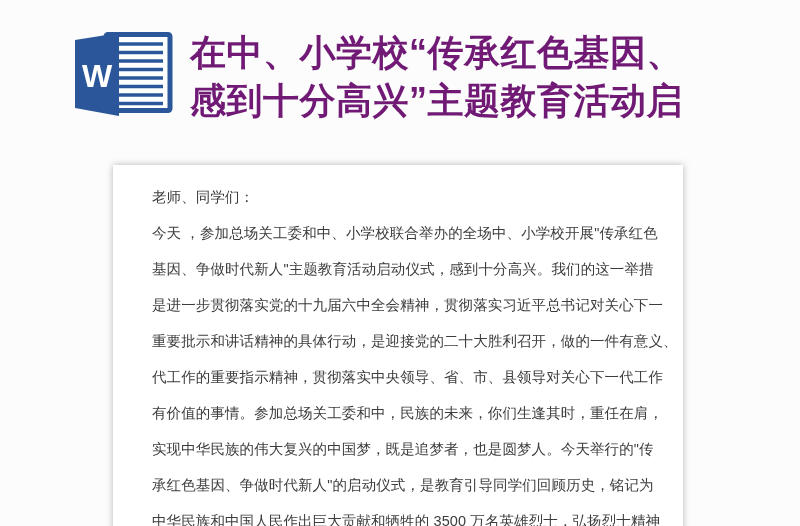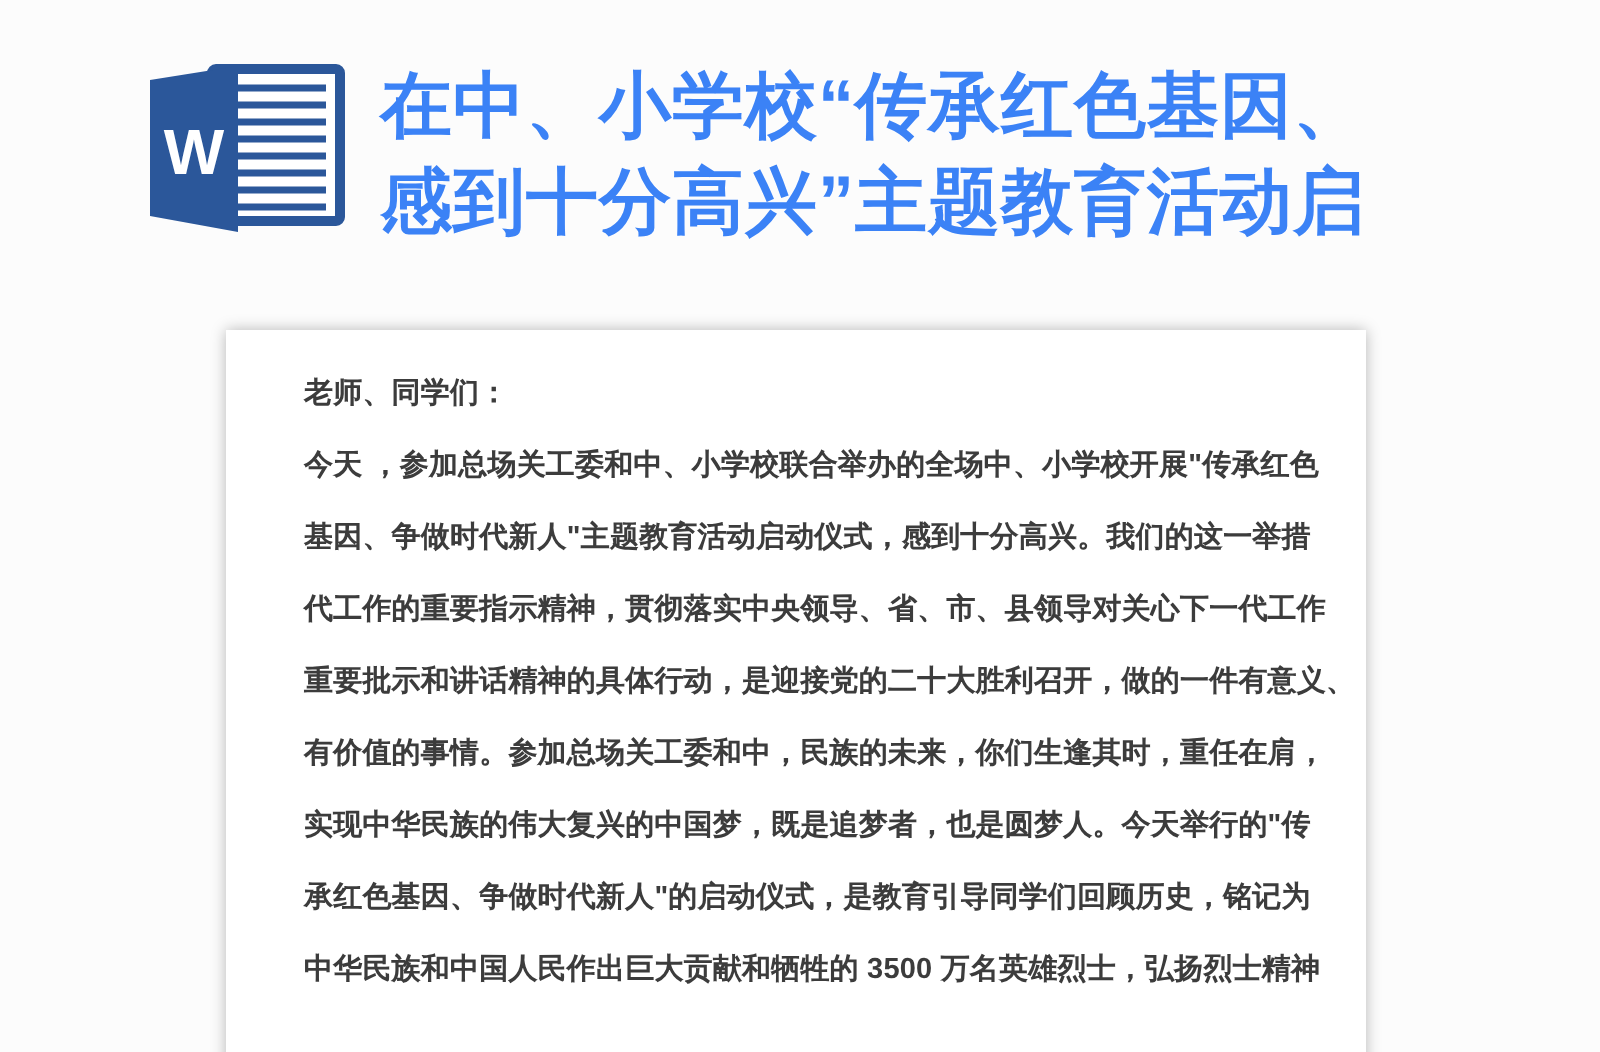--- a/index.html
+++ b/index.html
@@ -35,21 +35,21 @@
     height: 86px;
   }
   .title {
     position: absolute;
     left: 190px;
     top: 29px;
     margin: 0;
     font-size: 36px;
     line-height: 48px;
     font-weight: 700;
-    color: #3b82f6;
+    color: #701a75;
     letter-spacing: 0.5px;
   }
   .tline {
     display: block;
     white-space: nowrap;
   }
   
   .sheet {
     position: absolute;
     left: 113px;
@@ -61,21 +61,20 @@
     box-sizing: border-box;
     padding: 14px 20px 0 39px;
   }
   .dline {
     margin: 0;
     white-space: nowrap;
     font-size: 14.5px;
     line-height: 36px;
     color: #3c3c3c;
     letter-spacing: 0.1px;
-    font-weight: bold;
   }
 </style>
 </head>
 <body>
 
 <div class="canvas">
 
   <div class="header">
     <div class="icon-wrap">
       <svg viewBox="0 0 98 86" xmlns="http://www.w3.org/2000/svg">
@@ -100,21 +99,22 @@
     <h1 class="title">
       <span class="tline">在中、小学校“传承红色基因、</span>
       <span class="tline">感到十分高兴”主题教育活动启</span>
     </h1>
   </div>
 
   <div class="sheet">
     <p class="dline">老师、同学们：</p>
     <p class="dline">今天 ，参加总场关工委和中、小学校联合举办的全场中、小学校开展"传承红色</p>
     <p class="dline">基因、争做时代新人"主题教育活动启动仪式，感到十分高兴。我们的这一举措</p>
+    <p class="dline">是进一步贯彻落实党的十九届六中全会精神，贯彻落实习近平总书记对关心下一</p>
+    <p class="dline">重要批示和讲话精神的具体行动，是迎接党的二十大胜利召开，做的一件有意义、</p>
     <p class="dline">代工作的重要指示精神，贯彻落实中央领导、省、市、县领导对关心下一代工作</p>
-    <p class="dline">重要批示和讲话精神的具体行动，是迎接党的二十大胜利召开，做的一件有意义、</p>
     <p class="dline">有价值的事情。参加总场关工委和中，民族的未来，你们生逢其时，重任在肩，</p>
     <p class="dline">实现中华民族的伟大复兴的中国梦，既是追梦者，也是圆梦人。今天举行的"传</p>
     <p class="dline">承红色基因、争做时代新人"的启动仪式，是教育引导同学们回顾历史，铭记为</p>
     <p class="dline">中华民族和中国人民作出巨大贡献和牺牲的 3500 万名英雄烈士，弘扬烈士精神</p>
   </div>
 
 </div>
 
 </body></html>

